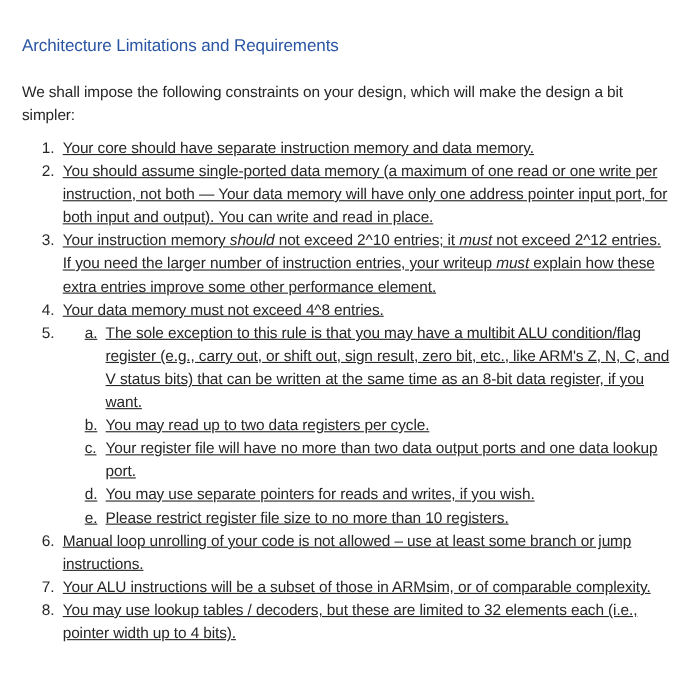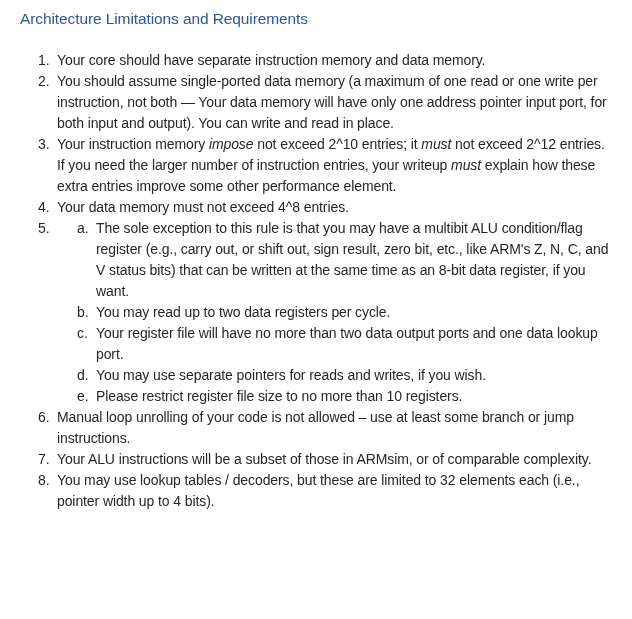--- a/index.html
+++ b/index.html
@@ -11,21 +11,21 @@
     width: 632px;
     height: 619px;
     overflow: hidden;
     font-family: "Liberation Sans", sans-serif;
     font-size: 14px;
     line-height: 21px;
     color: #262626;
     letter-spacing: -0.1px;
   }
   .page {
-    padding: 2px 20px 0 20px;
+    padding: 25px 20px 0 20px;
     box-sizing: border-box;
     width: 632px;
     height: 619px;
     border-radius: 12px;
   }
   h1.doc-title {
     font-size: 15.5px;
     font-weight: normal;
     line-height: 22px;
     margin: 6px 0 20px 0;
@@ -39,56 +39,58 @@
   }
   .row .marker {
     flex: 0 0 19px;
   }
   .item {
     margin-left: 18px;
   }
   .item > .body {
     flex: 1;
     min-width: 0;
+    text-decoration: underline;
   }
   .sub {
     margin-left: 20px;
   }
   .sub .txt {
     flex: 1;
     min-width: 0;
   }
   em { font-style: italic; }
 </style>
 </head>
 <body style="color: rgb(38, 38, 38);">
 
 <div class="page">
   <h1 class="doc-title" style="color: rgb(42, 85, 164);">Architecture Limitations and Requirements</h1>
+  <p class="intro">We shall impose the following constraints on your design, which will make the design a bit simpler:</p>
   <div class="list" id="list">
   <div class="row item">
     <span class="marker">1.</span>
     <div class="body">
       <div class="txt">Your core should have separate instruction memory and data memory.</div>
 
     </div>
   </div>
 
   <div class="row item">
     <span class="marker">2.</span>
     <div class="body">
       <div class="txt">You should assume single-ported data memory (a maximum of one read or one write per instruction, not both — Your data memory will have only one address pointer input port, for both input and output). You can write and read in place.</div>
 
     </div>
   </div>
 
   <div class="row item">
     <span class="marker">3.</span>
     <div class="body">
-      <div class="txt">Your instruction memory <em>impose</em> not exceed 2^10 entries; it <em>must</em> not exceed 2^12 entries. If you need the larger number of instruction entries, your writeup <em>must</em> explain how these extra entries improve some other performance element.</div>
+      <div class="txt">Your instruction memory <em>should</em> not exceed 2^10 entries; it <em>must</em> not exceed 2^12 entries. If you need the larger number of instruction entries, your writeup <em>must</em> explain how these extra entries improve some other performance element.</div>
 
     </div>
   </div>
 
   <div class="row item">
     <span class="marker">4.</span>
     <div class="body">
       <div class="txt">Your data memory must not exceed 4^8 entries.</div>
 
     </div>

